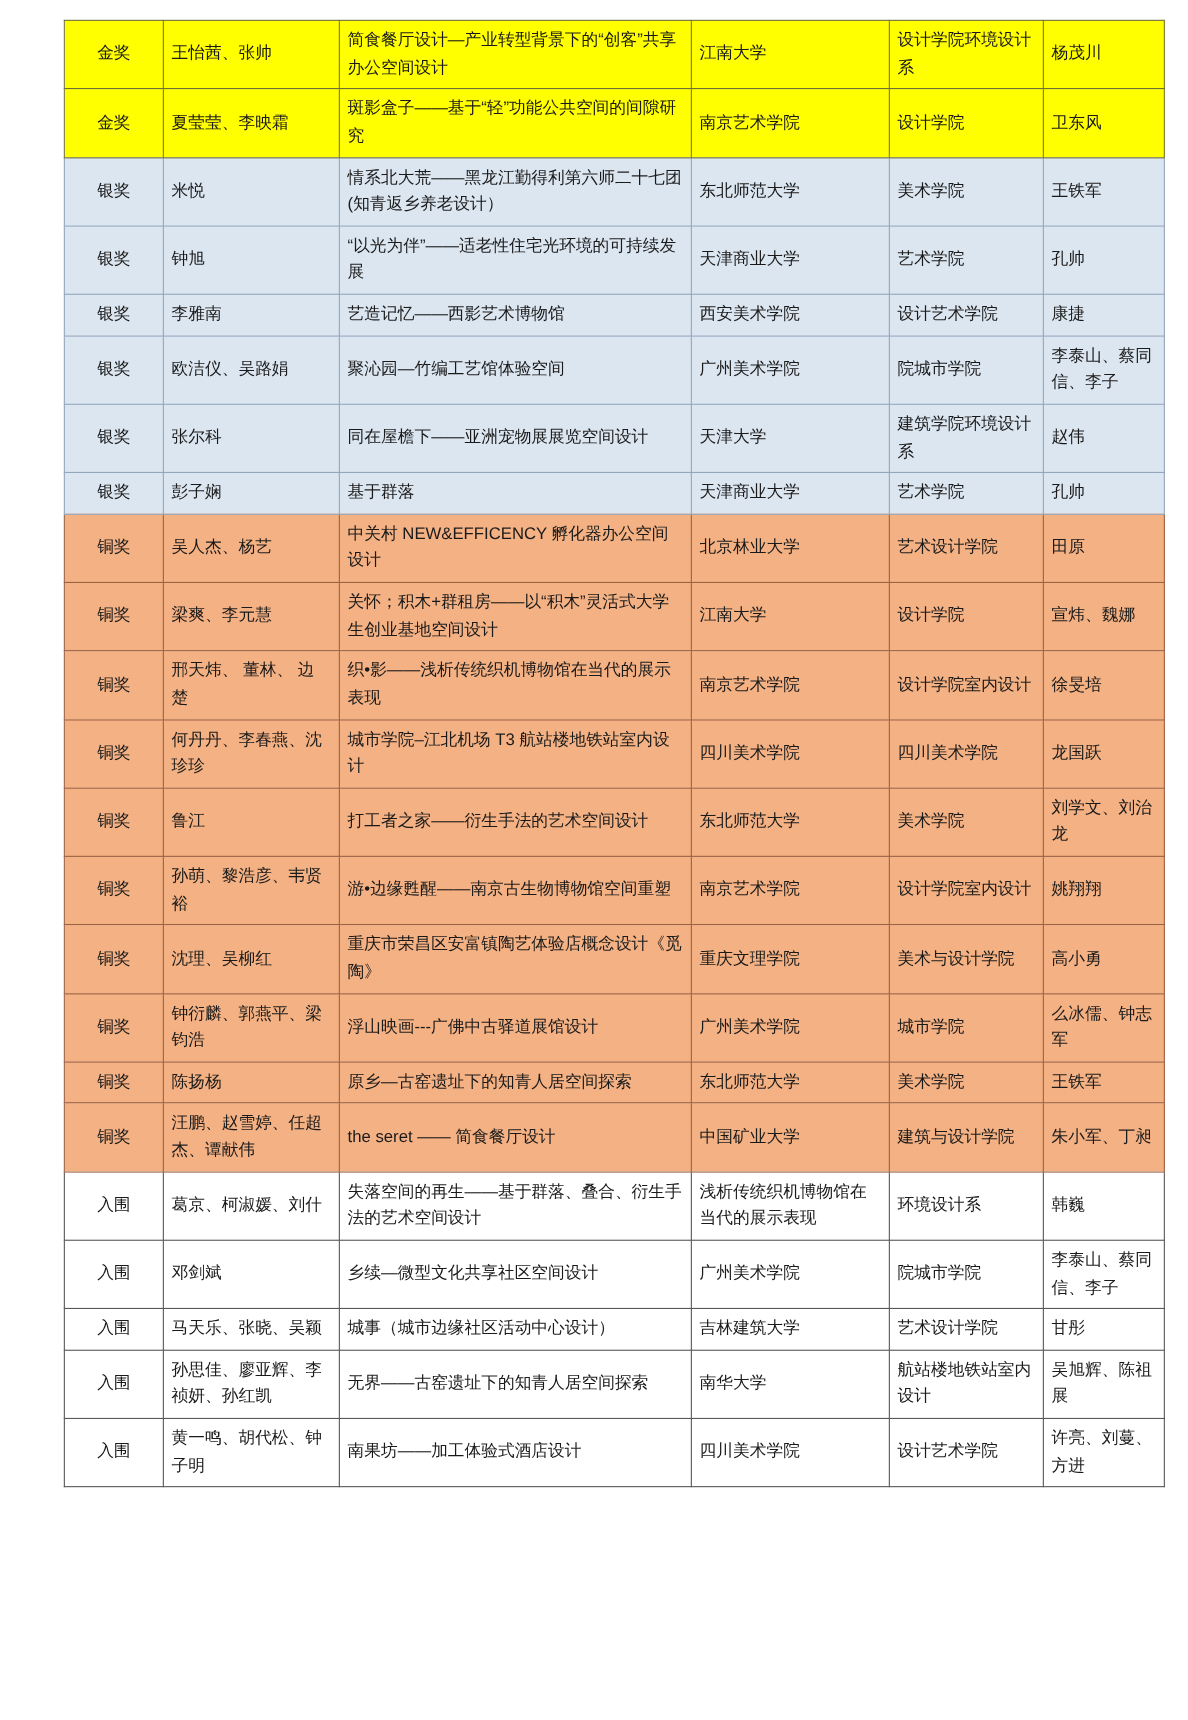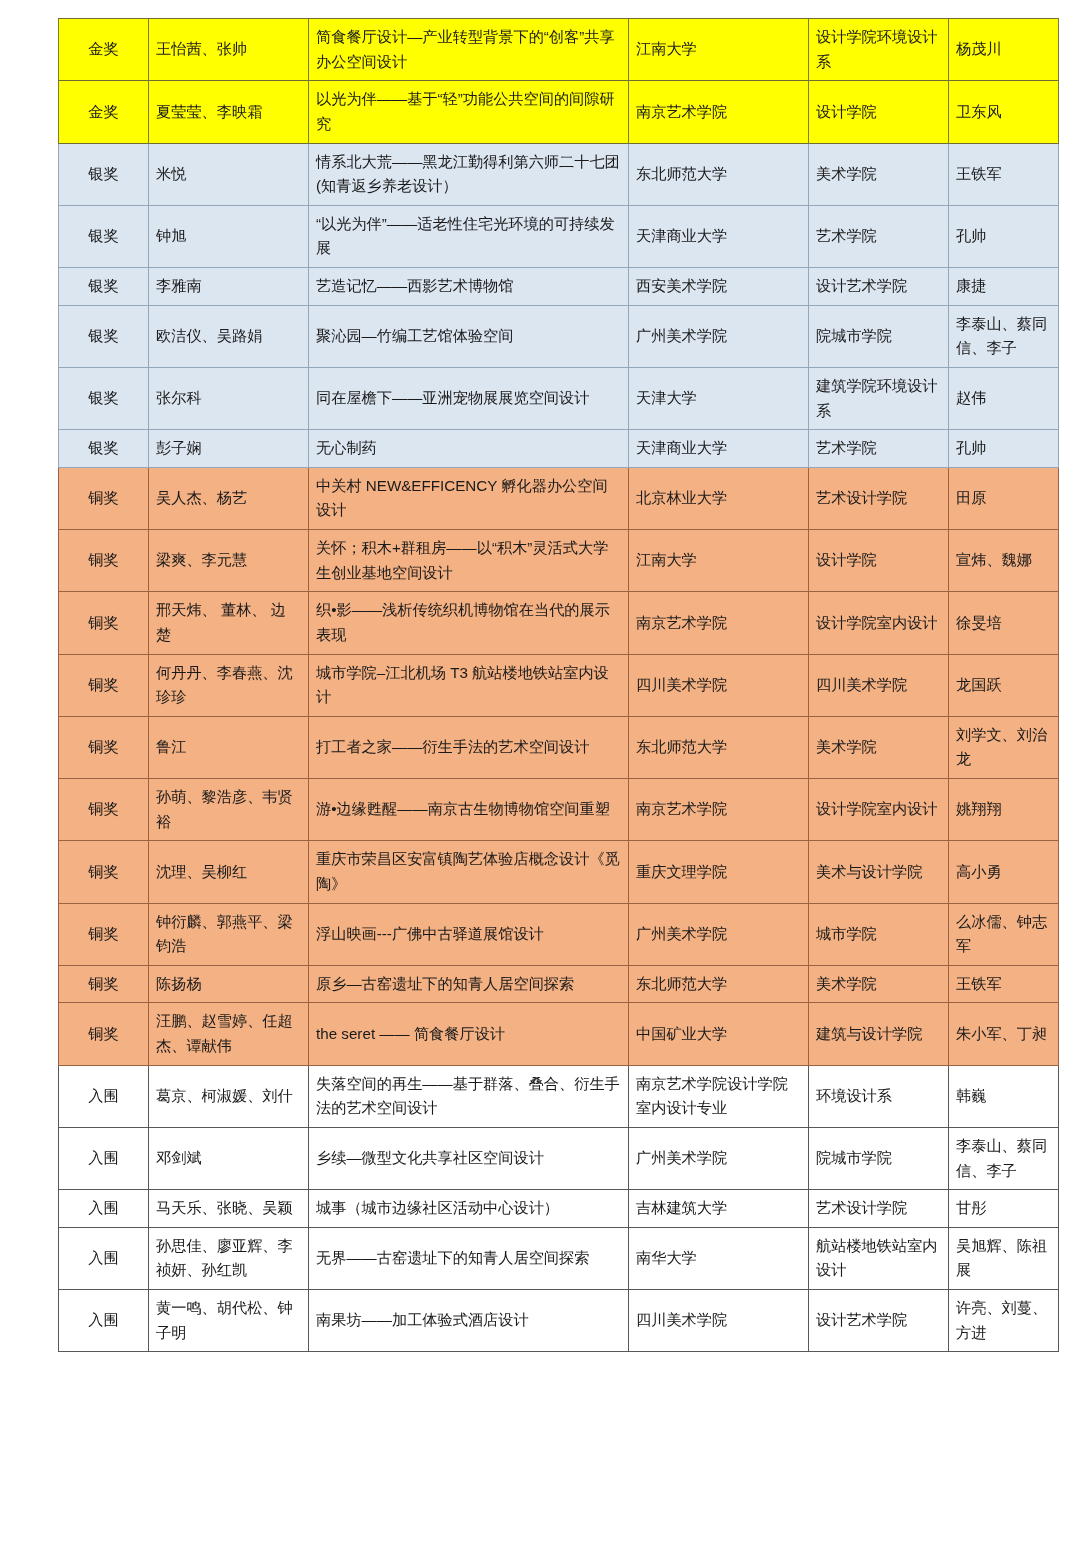--- a/index.html
+++ b/index.html
@@ -78,21 +78,21 @@
           <td class="award-cell">金奖</td>
           <td>王怡茜、张帅</td>
           <td>简食餐厅设计—产业转型背景下的“创客”共享办公空间设计</td>
           <td>江南大学</td>
           <td>设计学院环境设计系</td>
           <td>杨茂川</td>
         </tr>
         <tr class="gold">
           <td class="award-cell">金奖</td>
           <td>夏莹莹、李映霜</td>
-          <td>以光为伴——基于“轻”功能公共空间的间隙研究</td>
+          <td>斑影盒子——基于“轻”功能公共空间的间隙研究</td>
           <td>南京艺术学院</td>
           <td>设计学院</td>
           <td>卫东风</td>
         </tr>
         <tr class="silver">
           <td class="award-cell">银奖</td>
           <td>米悦</td>
           <td>情系北大荒——黑龙江勤得利第六师二十七团(知青返乡养老设计）</td>
           <td>东北师范大学</td>
           <td>美术学院</td>
@@ -126,21 +126,21 @@
           <td class="award-cell">银奖</td>
           <td>张尔科</td>
           <td>同在屋檐下——亚洲宠物展展览空间设计</td>
           <td>天津大学</td>
           <td>建筑学院环境设计系</td>
           <td>赵伟</td>
         </tr>
         <tr class="silver">
           <td class="award-cell">银奖</td>
           <td>彭子娴</td>
-          <td>无心制药</td>
+          <td>基于群落</td>
           <td>天津商业大学</td>
           <td>艺术学院</td>
           <td>孔帅</td>
         </tr>
         <tr class="bronze">
           <td class="award-cell">铜奖</td>
           <td>吴人杰、杨艺</td>
           <td>中关村 NEW&amp;EFFICENCY 孵化器办公空间设计</td>
           <td>北京林业大学</td>
           <td>艺术设计学院</td>
@@ -215,21 +215,21 @@
           <td>汪鹏、赵雪婷、任超杰、谭献伟</td>
           <td>the seret ——  简食餐厅设计</td>
           <td>中国矿业大学</td>
           <td>建筑与设计学院</td>
           <td>朱小军、丁昶</td>
         </tr>
         <tr class="finalist">
           <td class="award-cell">入围</td>
           <td>葛京、柯淑媛、刘什</td>
           <td>失落空间的再生——基于群落、叠合、衍生手法的艺术空间设计</td>
-          <td>南京艺术学院设计学院室内设计专业</td>
+          <td>浅析传统织机博物馆在当代的展示表现</td>
           <td>环境设计系</td>
           <td>韩巍</td>
         </tr>
         <tr class="finalist">
           <td class="award-cell">入围</td>
           <td>邓剑斌</td>
           <td>乡续—微型文化共享社区空间设计</td>
           <td>广州美术学院</td>
           <td>院城市学院</td>
           <td>李泰山、蔡同信、李子</td>

